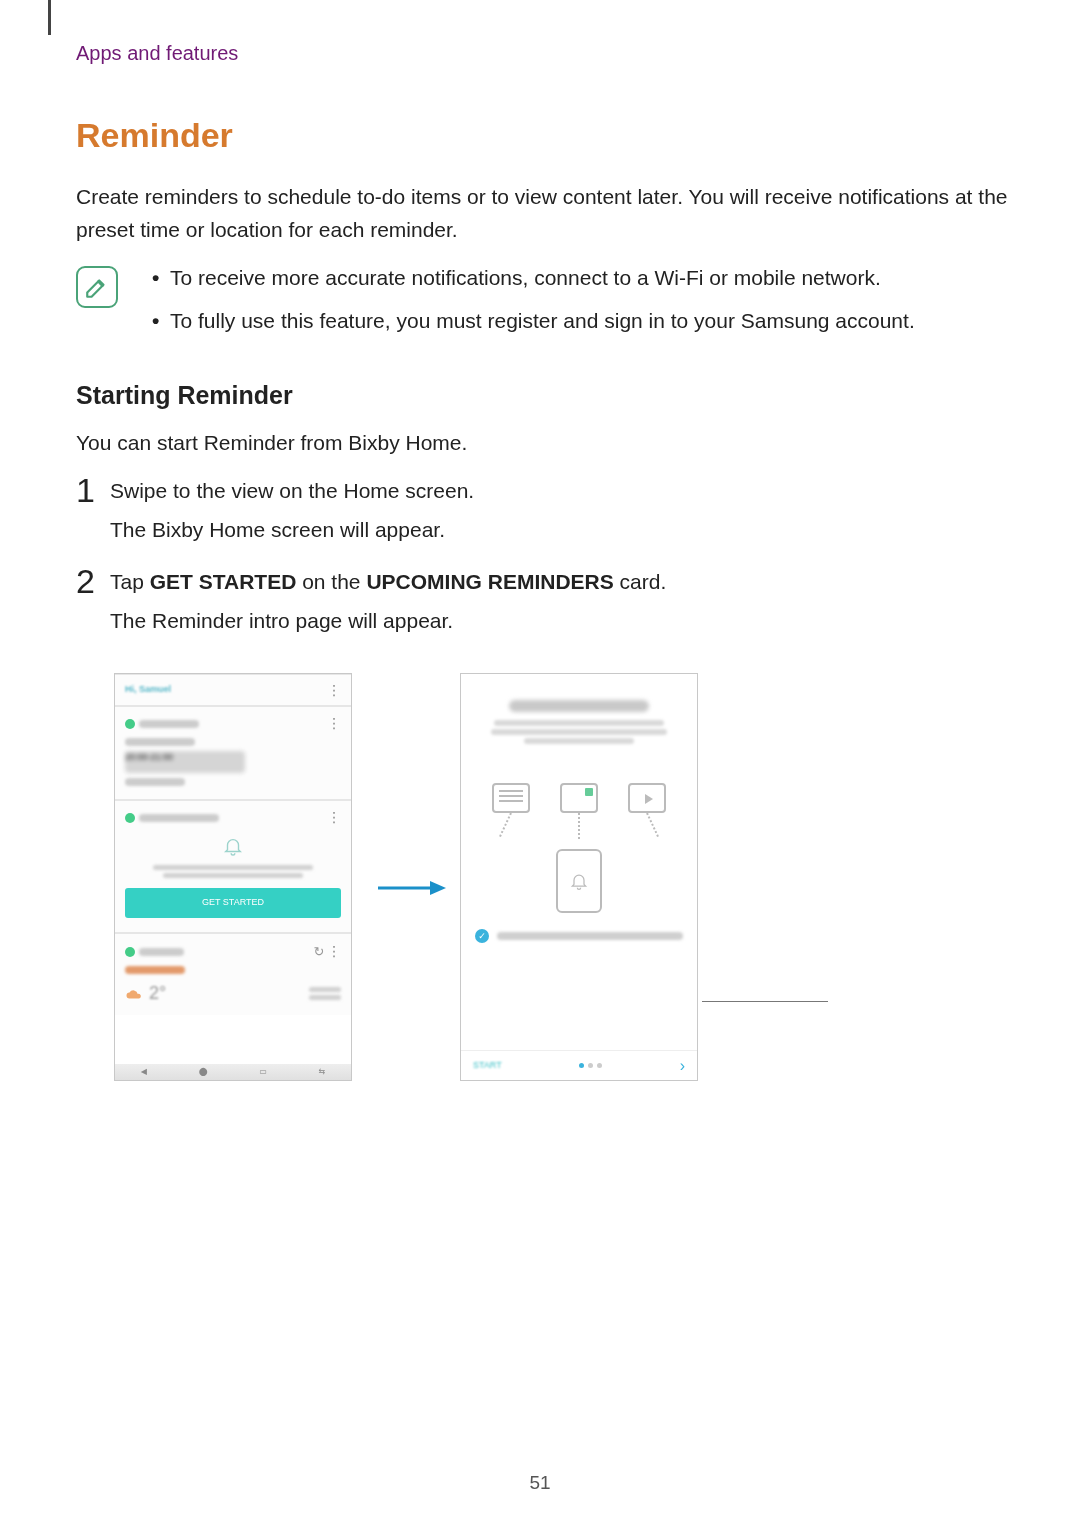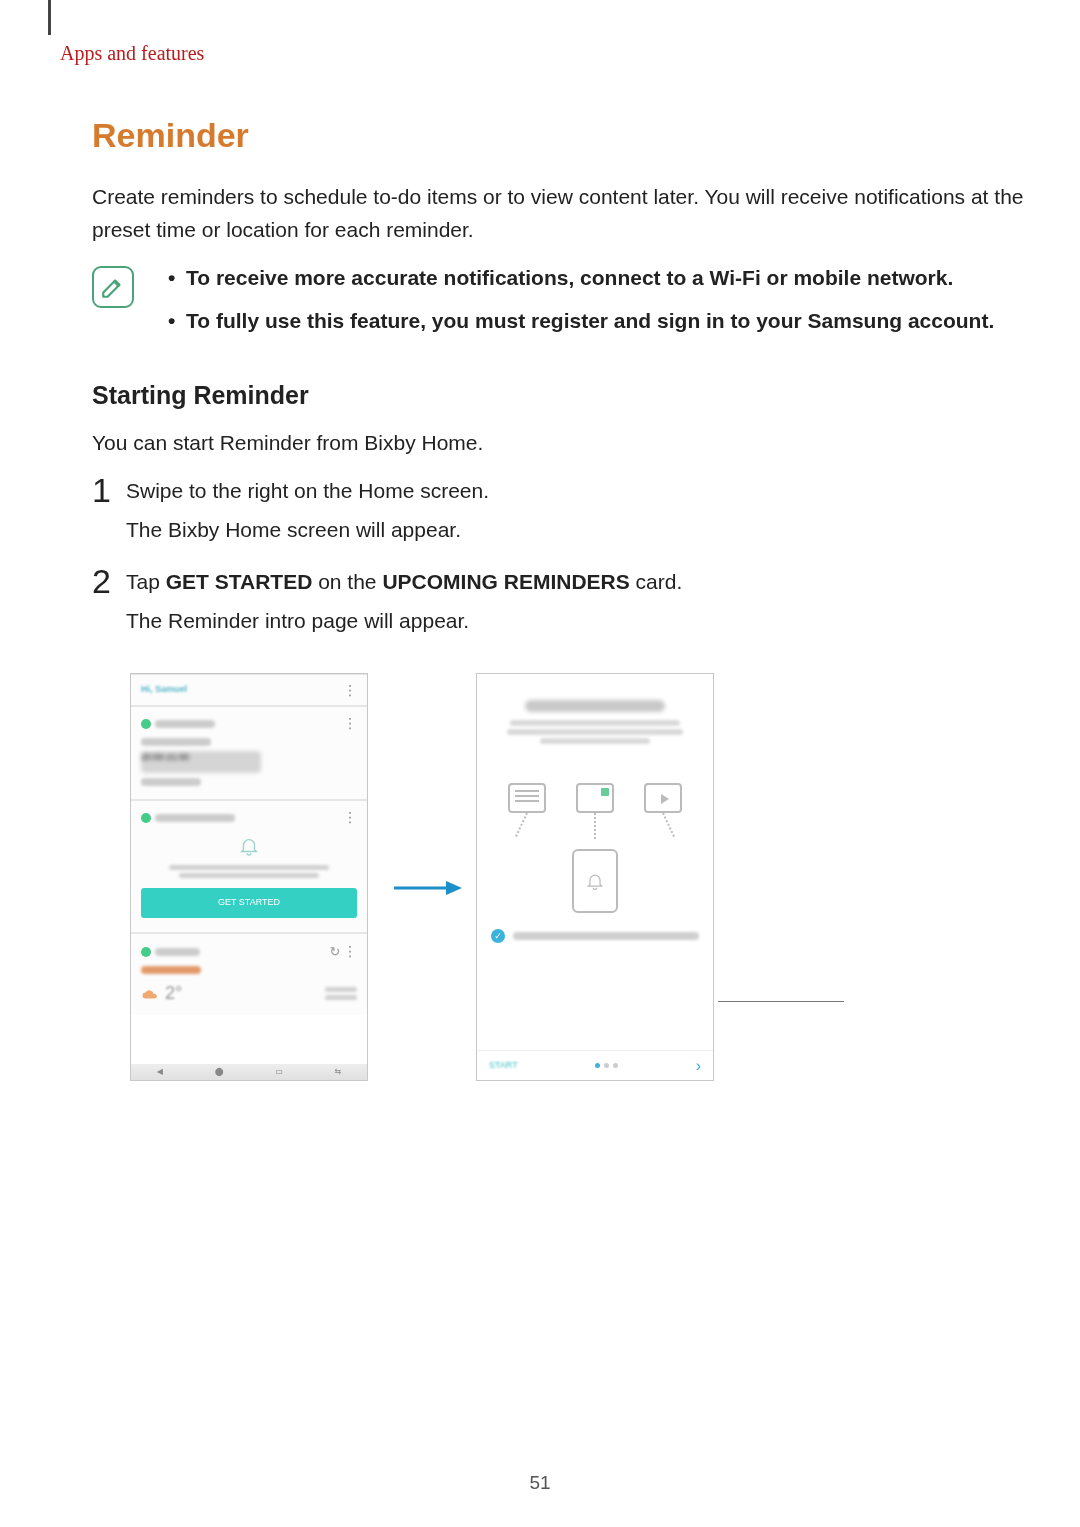--- a/index.html
+++ b/index.html
@@ -17,47 +17,45 @@
     position: absolute;
     top: 0;
     left: 48px;
     width: 3px;
     height: 35px;
     background: #444;
   }
   .header-text {
     position: absolute;
     top: 38px;
-    left: 60px;
+    left: 76px;
     font-size: 20px;
-    color: #b91c1c;
-    font-family: Liberation Serif, serif;
+    color: #701a75;
   }
   .content {
     position: absolute;
     top: 110px;
-    left: 92px;
+    left: 76px;
     right: 40px;
   }
   h1 {
     color: #d67a2e;
     font-size: 34px;
     font-weight: 600;
     margin-bottom: 20px;
   }
   .intro {
     font-size: 21px;
     line-height: 1.55;
     margin-bottom: 16px;
   }
   .note-block {
     display: flex;
     align-items: flex-start;
     margin-bottom: 30px;
-    font-weight: bold;
   }
   .note-icon {
     flex: 0 0 42px;
     height: 42px;
     border: 2.5px solid #4aa378;
     border-radius: 9px;
     display: flex;
     align-items: center;
     justify-content: center;
     margin-top: 4px;
@@ -223,21 +221,21 @@
       <li>To fully use this feature, you must register and sign in to your Samsung account.</li>
     </ul>
   </div>
 
   <h2>Starting Reminder</h2>
   <p class="para">You can start Reminder from Bixby Home.</p>
 
   <div class="step">
     <div class="step-num">1</div>
     <div class="step-body">
-      <p>Swipe to the right on the Home screen.</p>
+      <p>Swipe to the view on the Home screen.</p>
       <p>The Bixby Home screen will appear.</p>
     </div>
   </div>
 
   <div class="step">
     <div class="step-num">2</div>
     <div class="step-body">
       <p>
         <span>Tap </span><span class="bold">GET STARTED</span><span> on the </span><span class="bold">UPCOMING REMINDERS</span><span> card.</span>
       </p>

